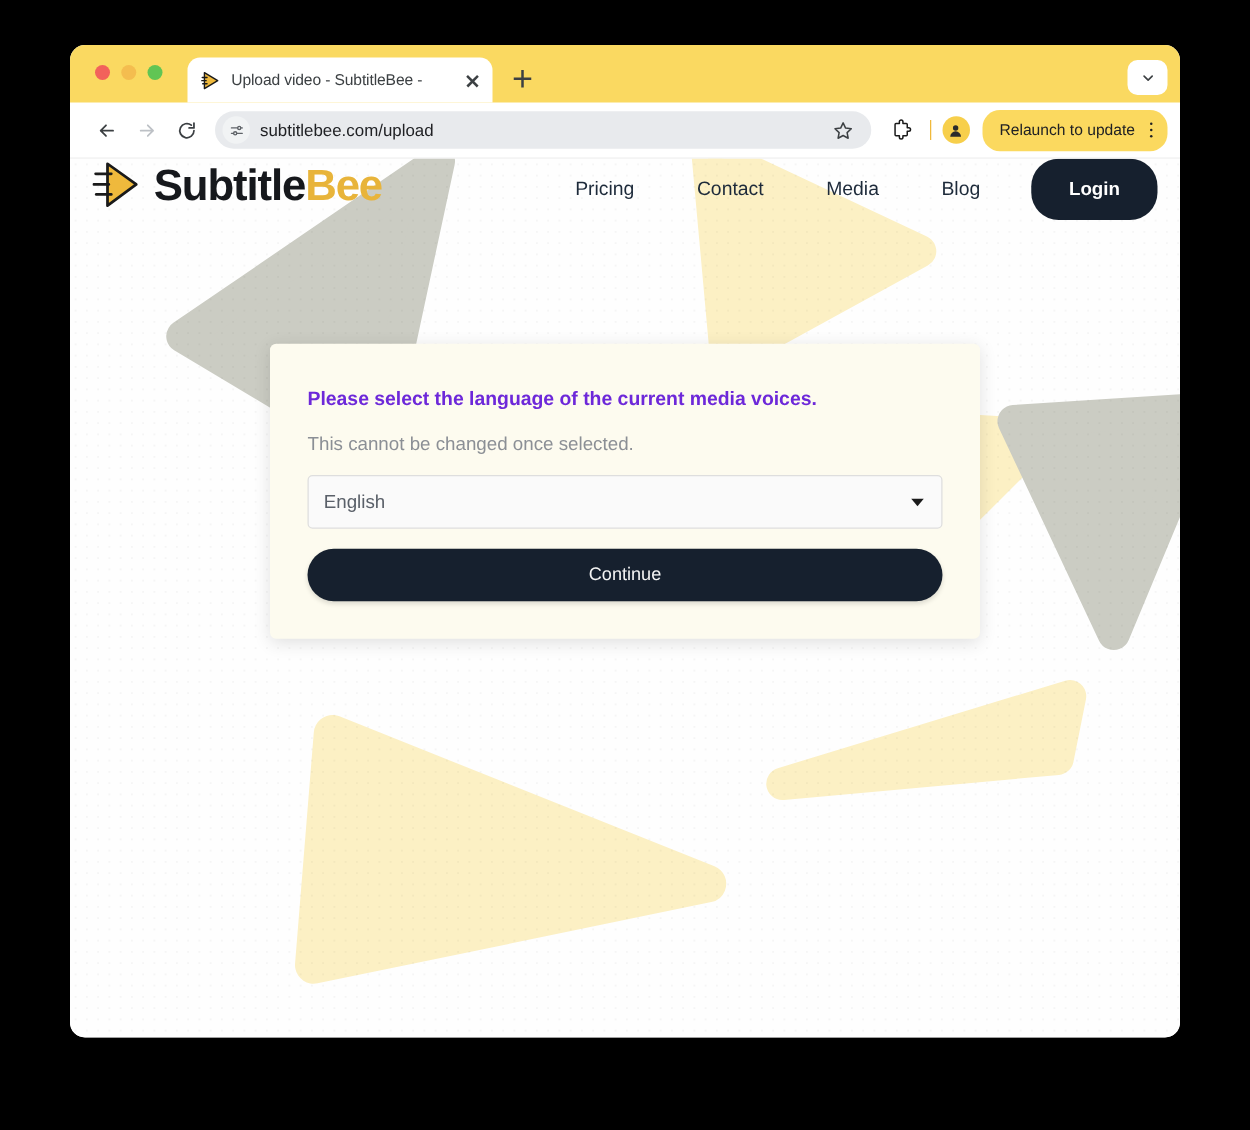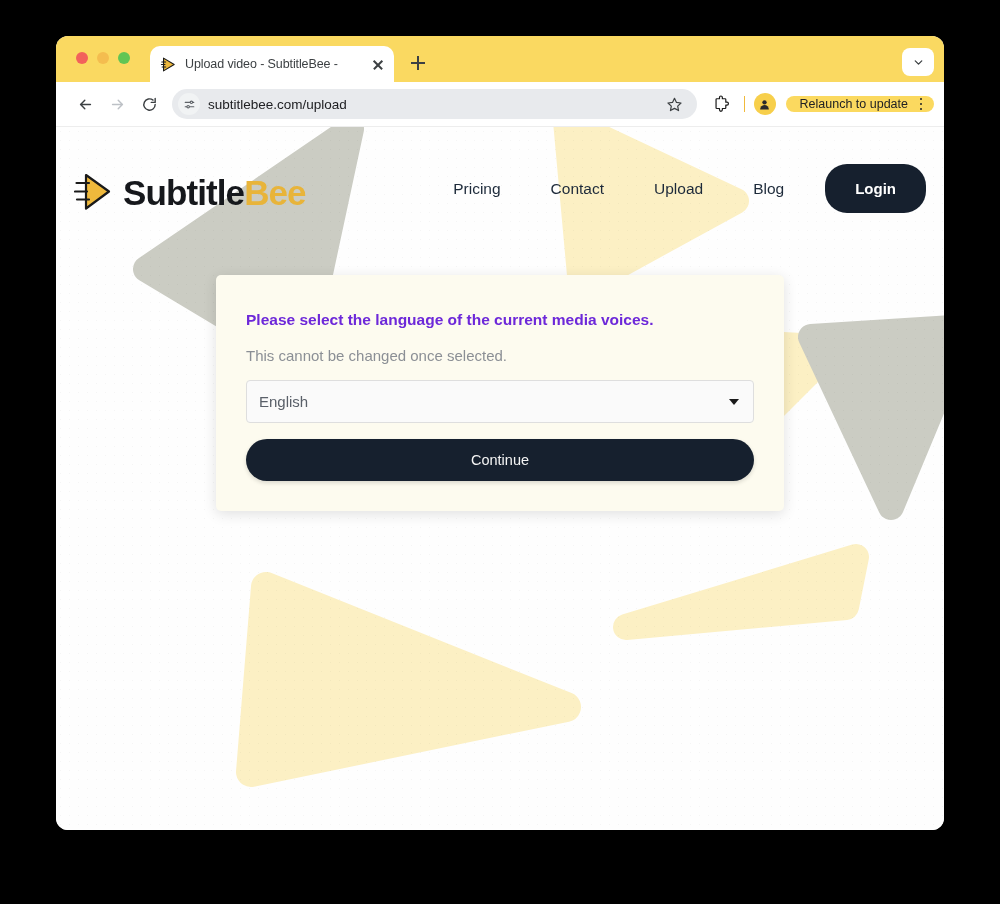--- a/index.html
+++ b/index.html
@@ -183,21 +183,21 @@
   }
   .avatar {
     width: 22px; height: 22px;
     border-radius: 50%;
     background: #F7CF4B;
     display: flex; align-items: center; justify-content: center;
     flex: 0 0 22px;
     cursor: pointer;
   }
   .relaunch-pill {
-    height: 16px;
+    height: 33px;
     background: #FBD95F;
     border-radius: 14px;
     display: flex;
     align-items: center;
     padding: 0 6px 0 14px;
     margin-left: 8px;
     cursor: pointer;
     gap: 6px;
     flex: 0 0 auto;
   }
@@ -232,21 +232,21 @@
   }
 
   
   .deco { position: absolute; pointer-events: none; }
 
   .site-header {
     position: relative;
     z-index: 3;
     height: 86px;
     display: flex;
-    align-items: flex-end;
+    align-items: flex-start;
     padding: 0 18px 0 18px;
   }
   .logo {
     display: flex;
     align-items: center;
     gap: 9px;
     cursor: pointer;
   }
   .logo-text {
     font-size: 35px;
@@ -480,21 +480,21 @@
           <path d="M2.5 12 H15" stroke="#1A1A1A" stroke-width="2.2" stroke-linecap="round"></path>
           <path d="M1 20.5 H13" stroke="#1A1A1A" stroke-width="2.2" stroke-linecap="round"></path>
           <path d="M3 28.5 H15" stroke="#1A1A1A" stroke-width="2.2" stroke-linecap="round"></path>
         </svg>
         <span class="logo-text"><span class="dark">Subtitle</span><span class="yellow">Bee</span></span>
       </div>
 
       <nav class="nav">
         <span class="nav-link">Pricing</span>
         <span class="nav-link">Contact</span>
-        <span class="nav-link">Upload</span>
+        <span class="nav-link">Media</span>
         <span class="nav-link">Blog</span>
         <button class="login-btn">Login</button>
       </nav>
     </div>
 
     <div class="modal-card">
       <div class="modal-lead">Please select the language of the current media voices.</div>
       <div class="modal-sub">This cannot be changed once selected.</div>
 
       <div class="lang-select">

